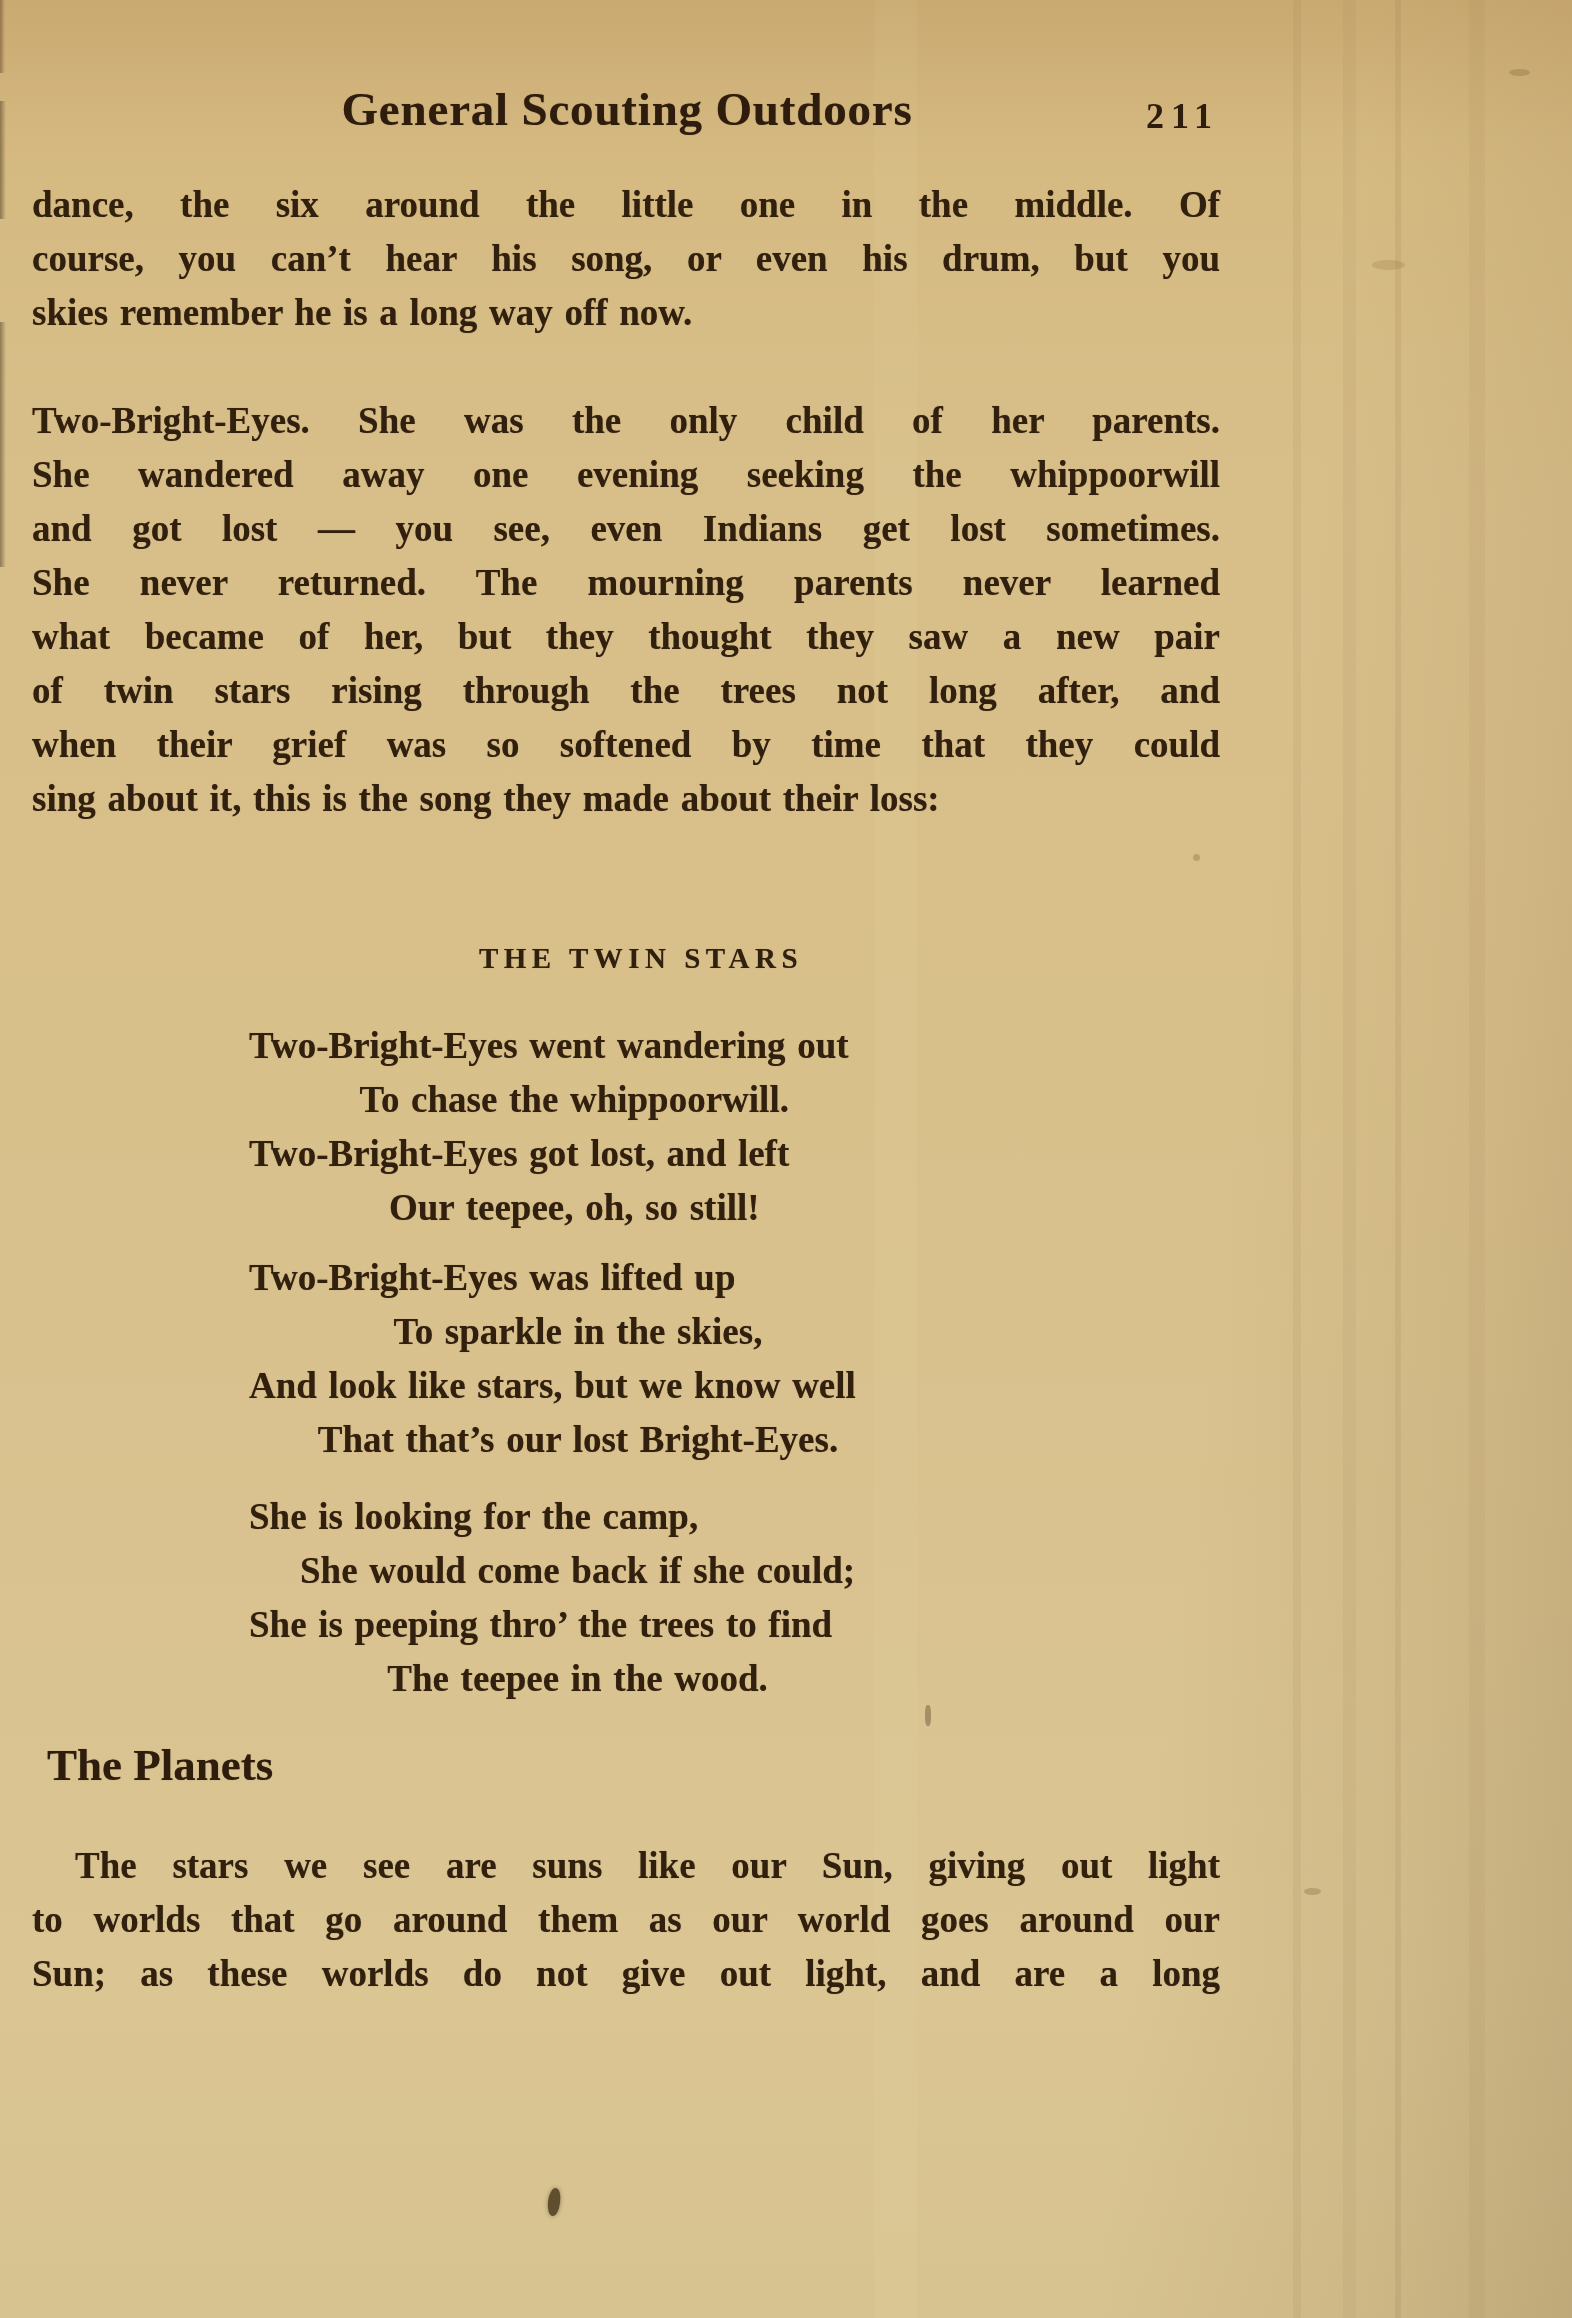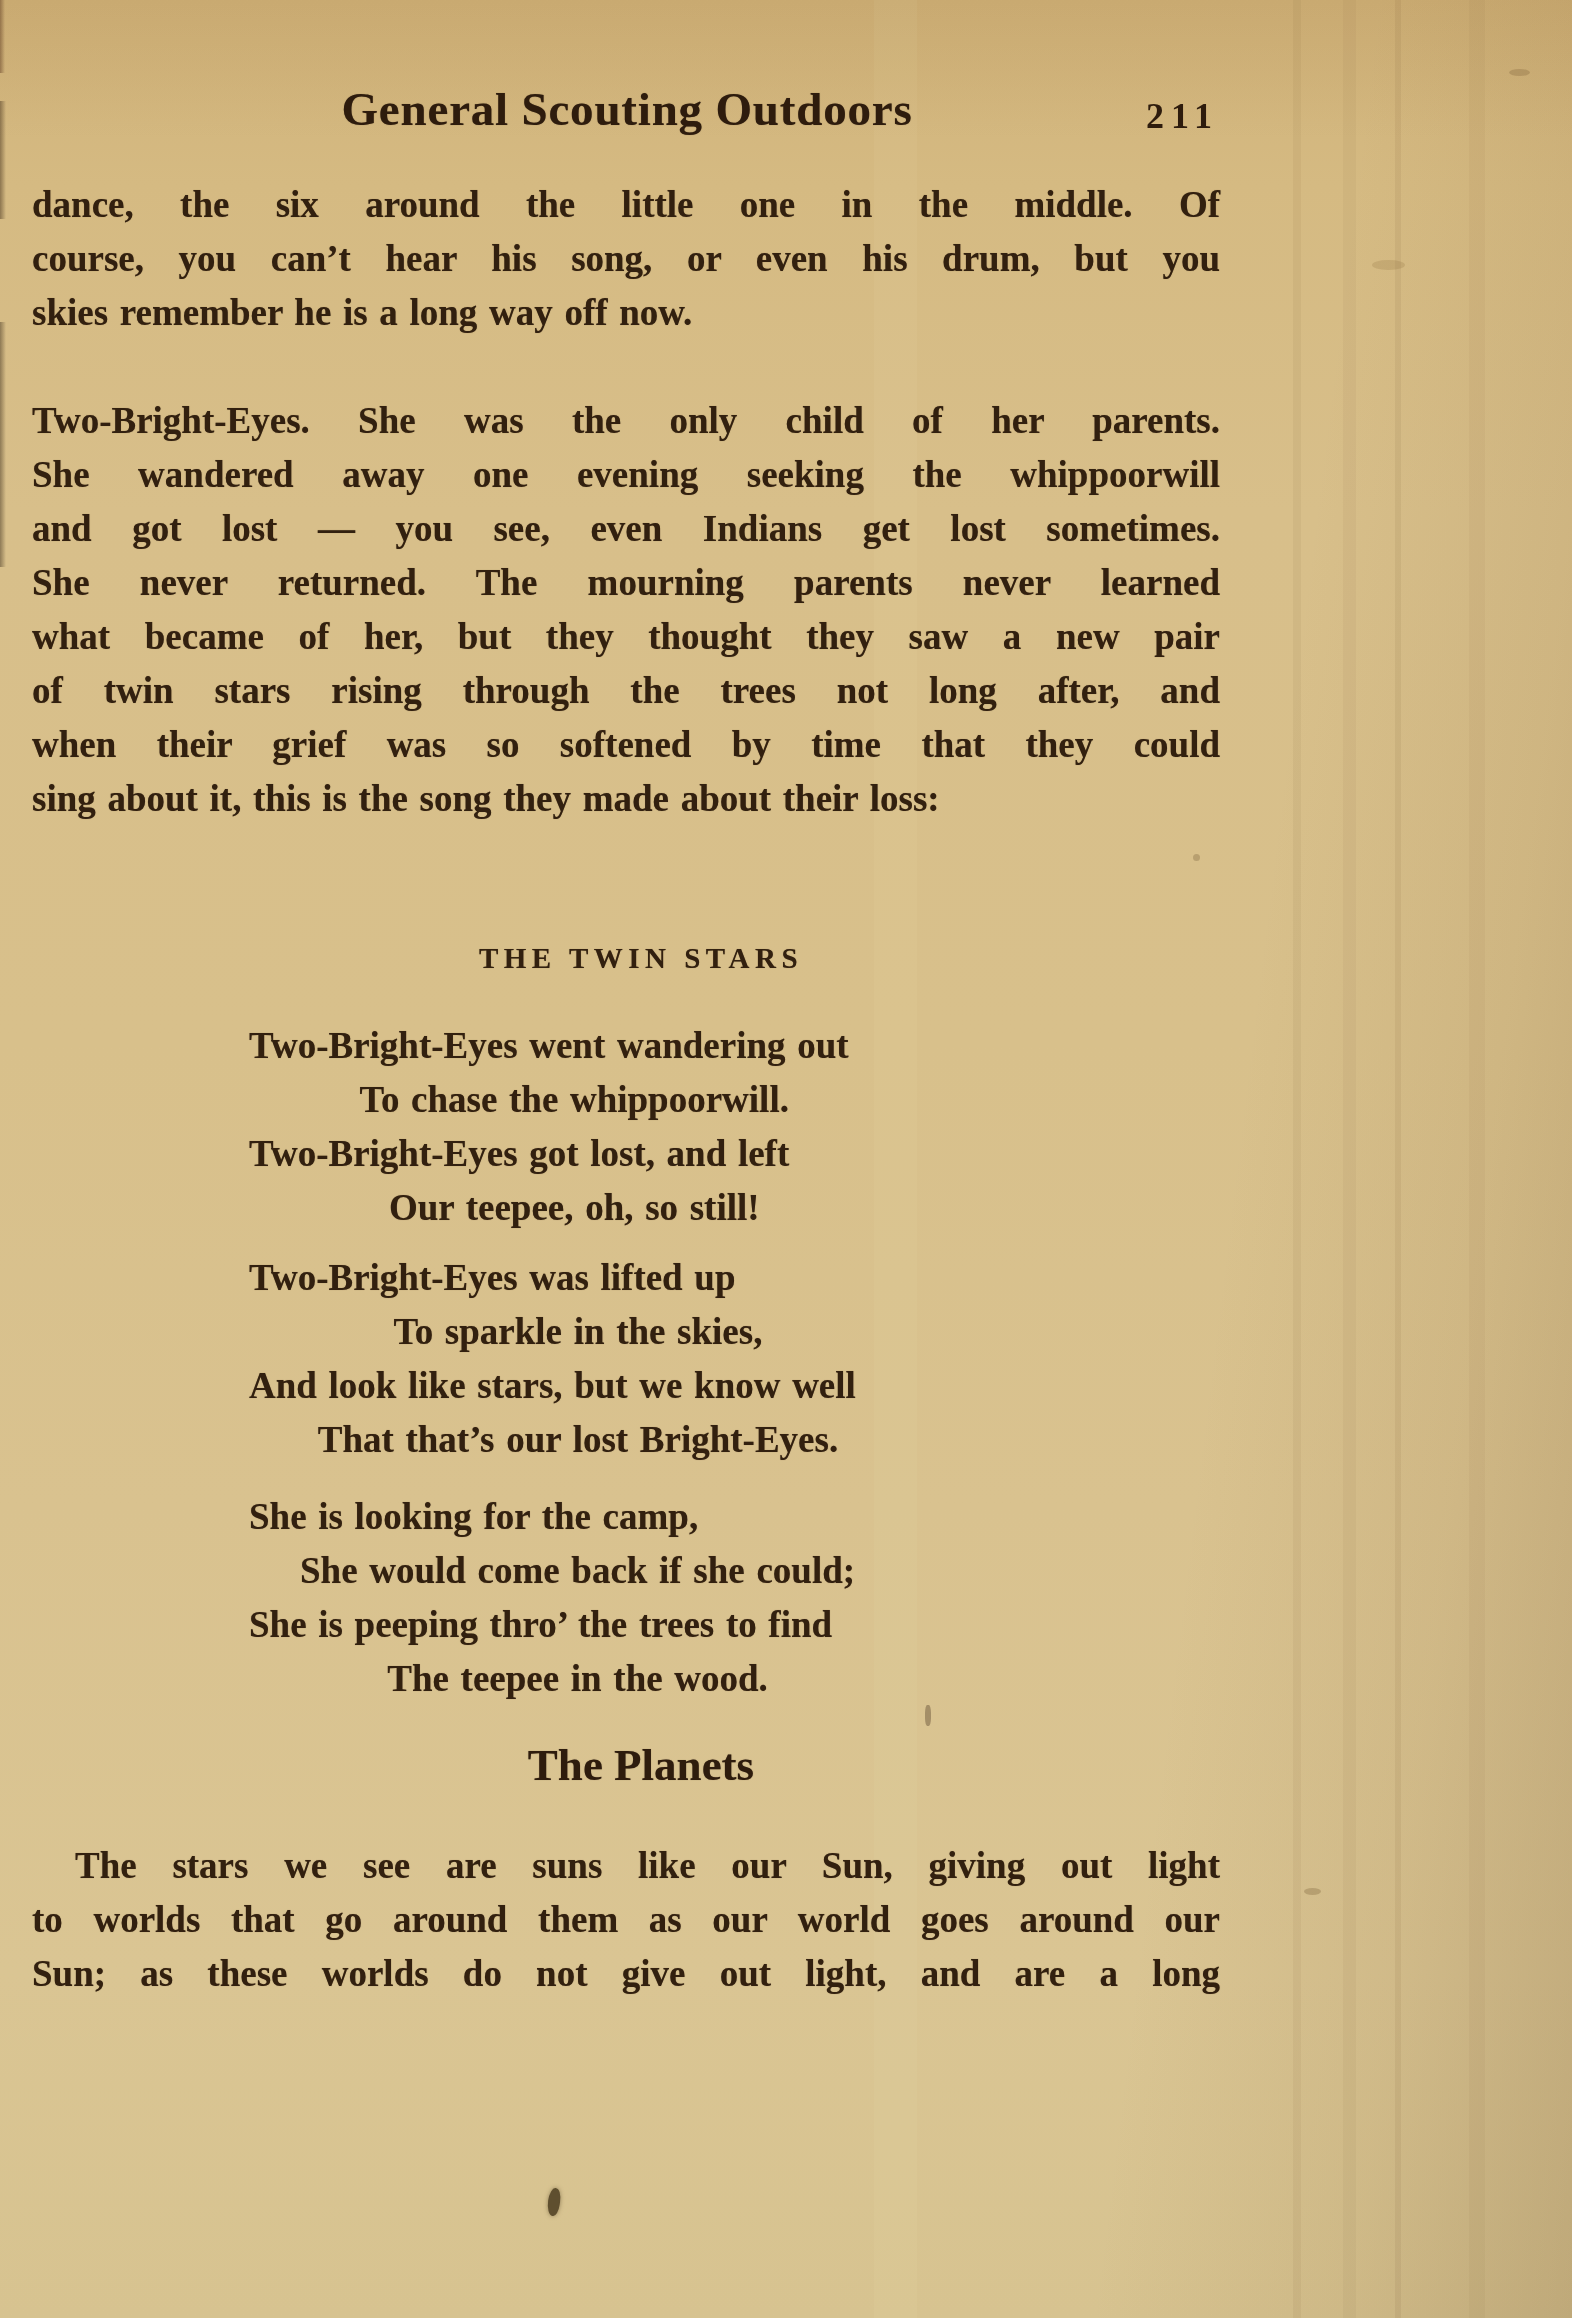--- a/index.html
+++ b/index.html
@@ -64,21 +64,21 @@
   .st2 { top: 1256px; }
   .st3 { top: 1495px; }
   .pline {
     height: 54px; font-size: 37px; font-weight: 700; word-spacing: 2.4px;
     color: #32200f; text-shadow: 0 0 0.8px rgba(50,32,15,0.45);
   }
   .pline.ind { padding-left: 51px; text-align: center; }
 
   .section-head {
     position: absolute; top: 1739px; left: 47px; width: 1188px; margin: 0;
-    text-align: center; font-size: 45px; font-weight: 700; color: #2e1c0d;
+    text-align: left; font-size: 45px; font-weight: 700; color: #2e1c0d;
     text-shadow: 0 0 0.8px rgba(46,28,13,0.5);
   }
 </style>
 </head>
 <body>
 
 <div class="page">
 
   <div class="streak s1"></div>
   <div class="streak s2"></div>

